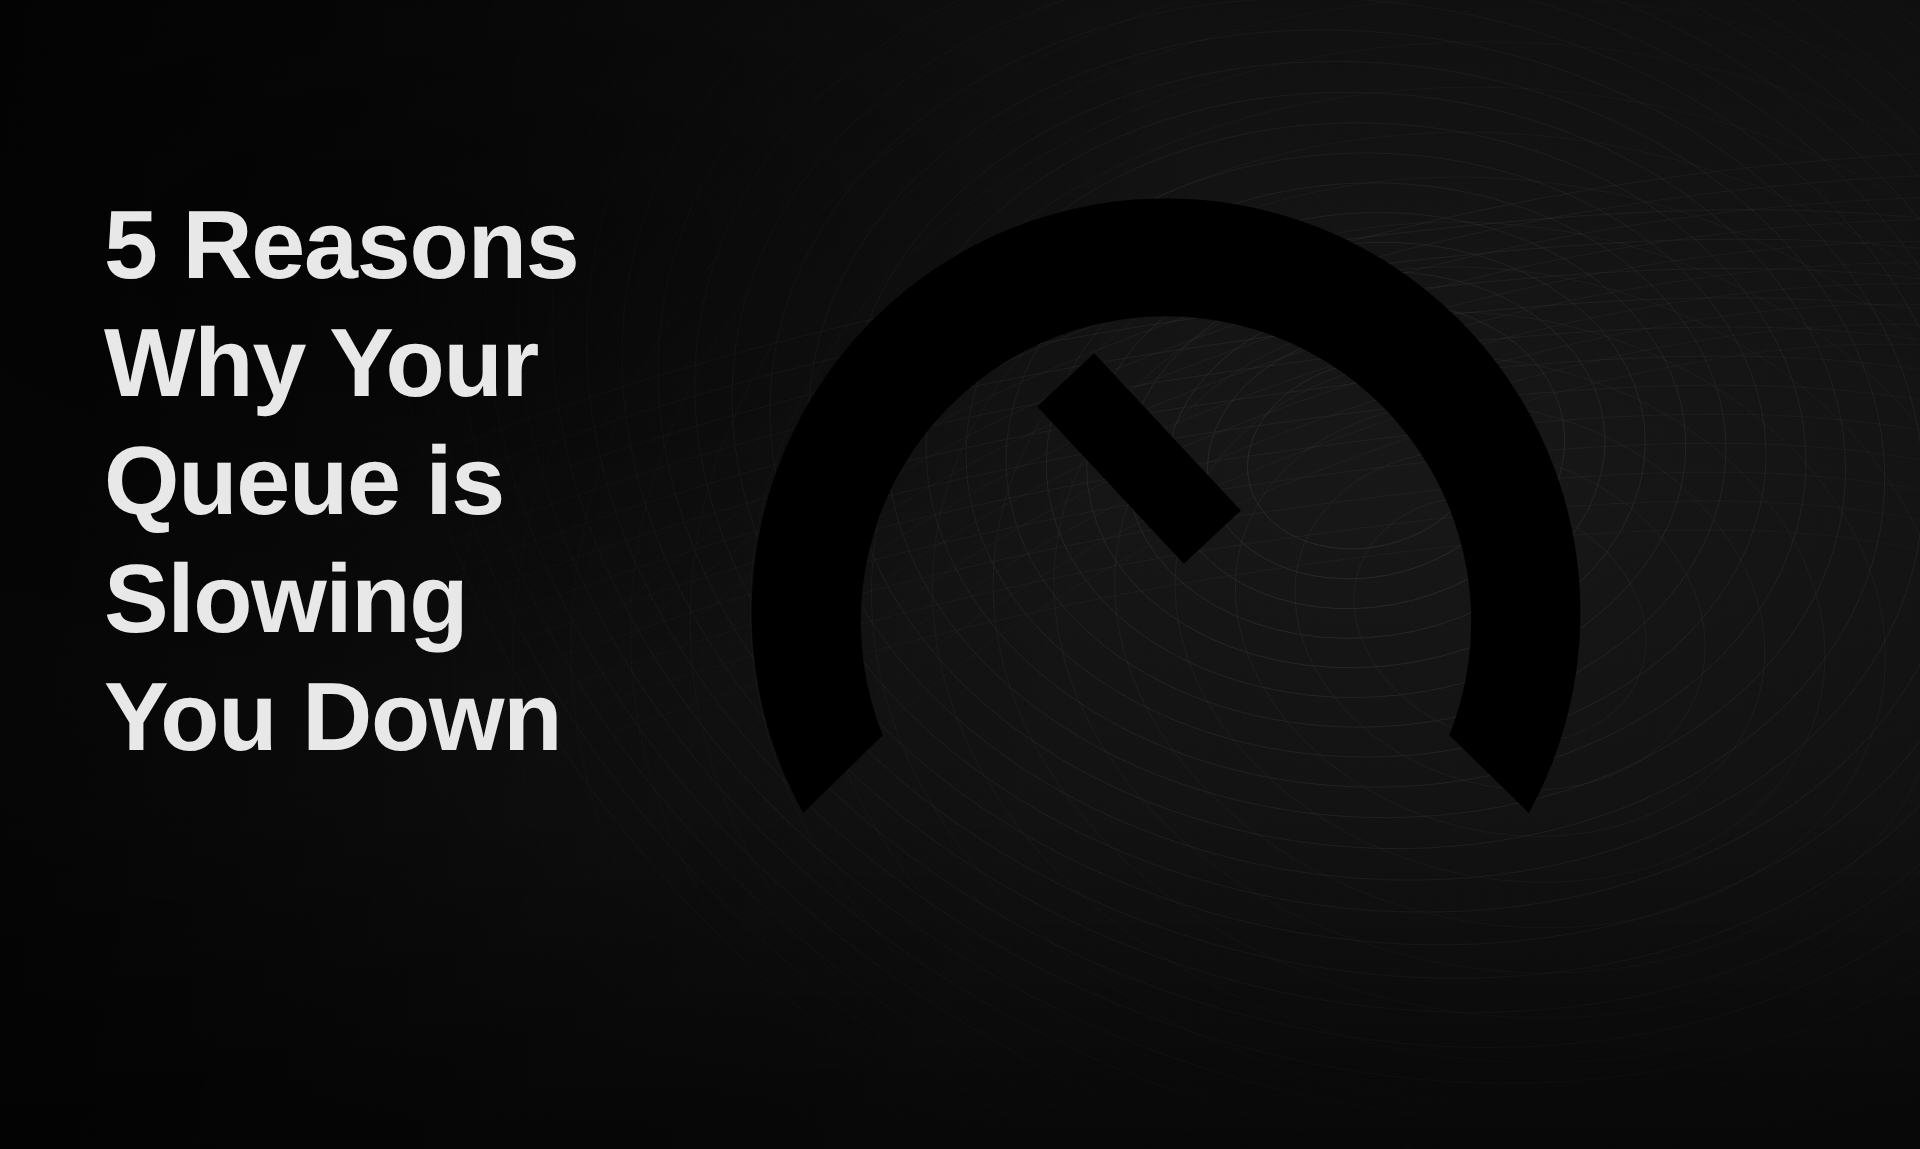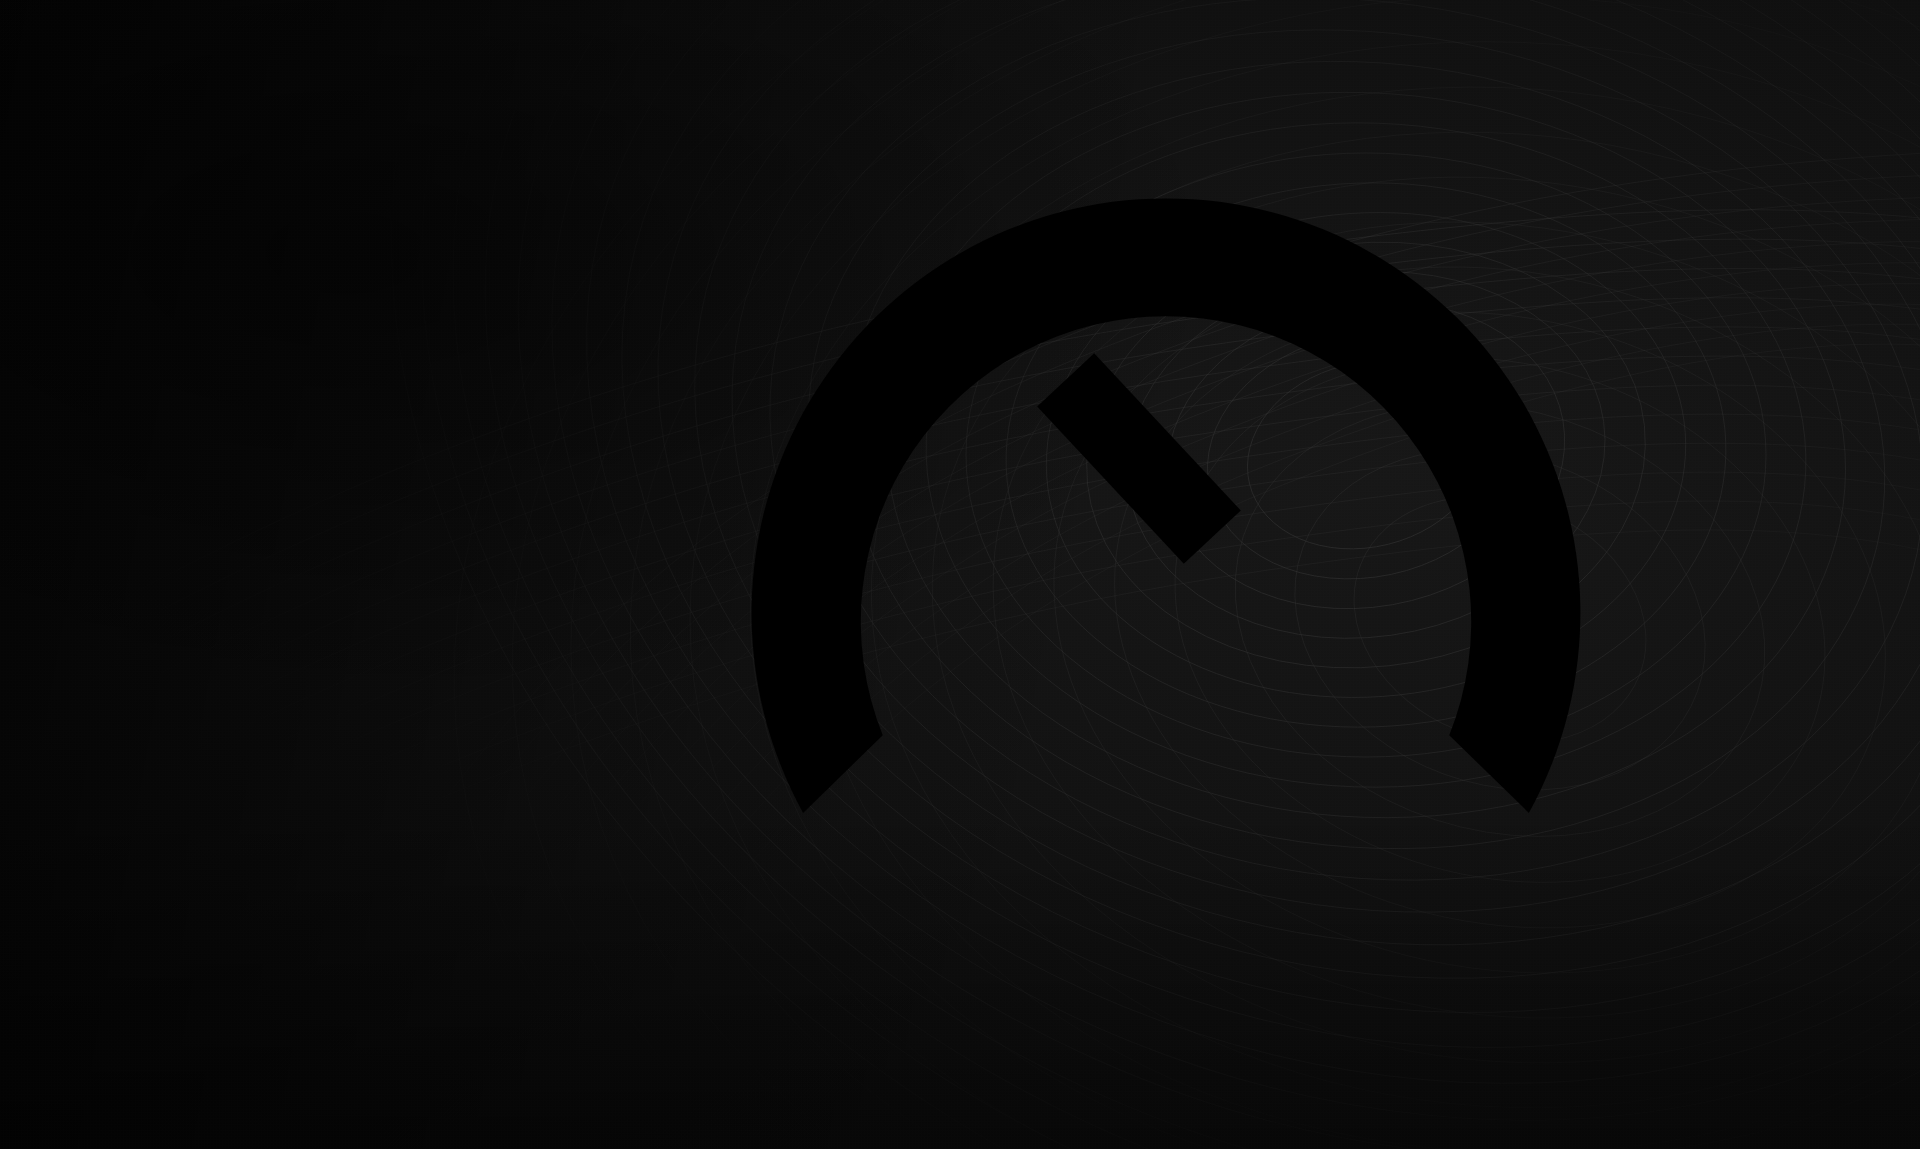--- a/index.html
+++ b/index.html
@@ -182,16 +182,21 @@
       <path d="M 906.8 703.5
                A 296 296 0 1 1 1425.2 703.5
                L 1368.3 648.0
                A 218 218 0 1 0 963.7 648.0
                Z" transform="translate(1166,430) scale(1.40) translate(-1166,-430)"></path>
 
       <rect x="1100" y="351" width="78" height="215" rx="0" transform="rotate(-43 1139 458.5)"></rect>
     </g>
   </svg>
 
+  <h1 class="headline">5 Reasons
+Why Your
+Queue is
+Slowing
+You Down</h1>
 
   <div class="grain"></div>
 
 </div>
 
 </body></html>

